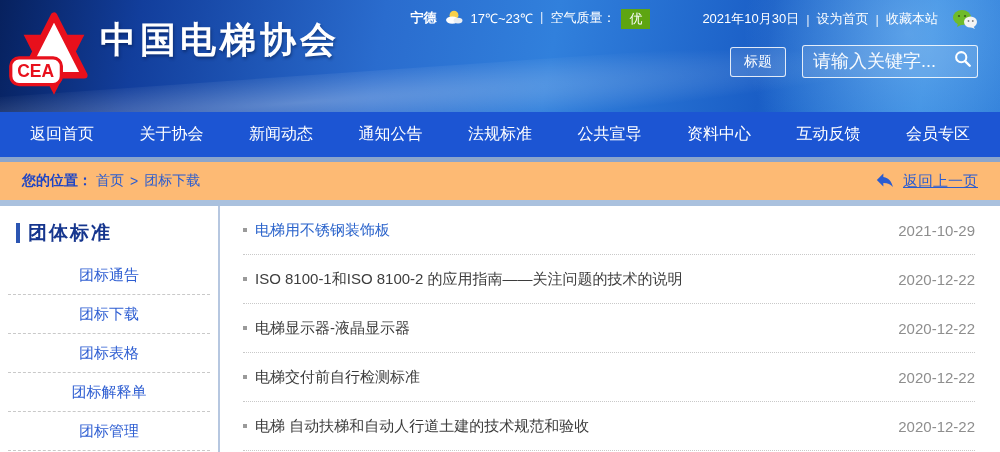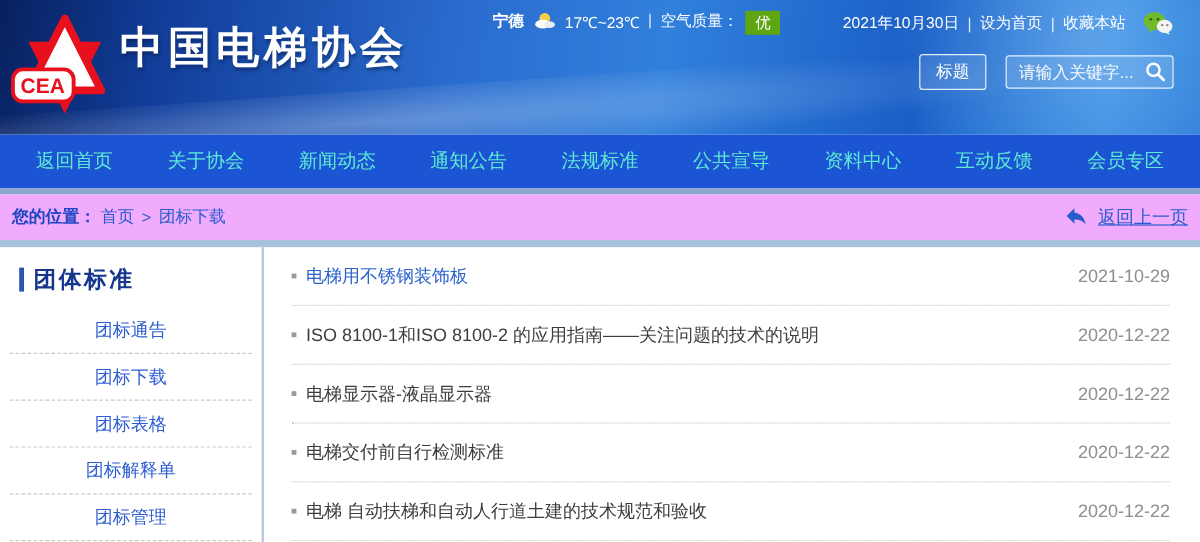--- a/index.html
+++ b/index.html
@@ -38,36 +38,36 @@
   .wechat-icon { width:26px; height:20px; margin-left:14px; cursor:pointer; }
   .link-white { color:#fff; text-decoration:none; cursor:pointer; }
 
   .search-row { display:flex; align-items:center; gap:16px; margin-top:16px; }
   .cat-btn {
     color:#fff; font-size:14px; padding:5px 13px; cursor:pointer;
     background:rgba(255,255,255,.10); border:1px solid rgba(255,255,255,.85); border-radius:3px;
   }
   .search-box { position:relative; }
   .search-box input {
-    width:140px; padding:5px 30px 5px 10px; font-size:14px; color:#fff; outline:none;
+    width:176px; padding:5px 30px 5px 10px; font-size:18px; color:#fff; outline:none;
     background:rgba(255,255,255,.12); border:1px solid rgba(255,255,255,.85); border-radius:3px;
     font-family:"Liberation Sans", sans-serif;
   }
   .search-box input::placeholder { color:rgba(255,255,255,.95); }
   .mag-icon { position:absolute; right:7px; top:5px; width:17px; height:17px; cursor:pointer; }
 
   
   .nav { height:45px; background:#1c55d3; display:flex; align-items:center; justify-content:space-between; padding:0 30px; }
-  .nav a { color:#5eead4; font-size:16px; text-decoration:none; cursor:pointer; white-space:nowrap; }
+  .nav a { color:#ffffff; font-size:16px; text-decoration:none; cursor:pointer; white-space:nowrap; }
 
   .strip1 { height:5px; background:#8ba5cb; }
   .strip2 { height:6px; background:#aac1de; }
 
   
-  .breadcrumb-bar { height:38px; background:#f0abfc; display:flex; align-items:center; padding:0 10px; font-size:14px; }
+  .breadcrumb-bar { height:38px; background:#fdba74; display:flex; align-items:center; padding:0 22px; font-size:14px; }
   .crumb-label { color:#1f45c4; font-weight:bold; }
   .crumb-link { color:#2a5cd0; text-decoration:none; cursor:pointer; margin-left:4px; }
   .crumb-sep { color:#2a5cd0; margin:0 6px; }
   .crumb-current { color:#2a5cd0; }
   .back-link { margin-left:auto; display:flex; align-items:center; gap:8px; cursor:pointer; }
   .back-arrow-icon { width:20px; height:20px; }
   .back-text { color:#2a5cd0; font-size:15px; text-decoration:underline; }
 
   
   .content { display:flex; height:246px; }

